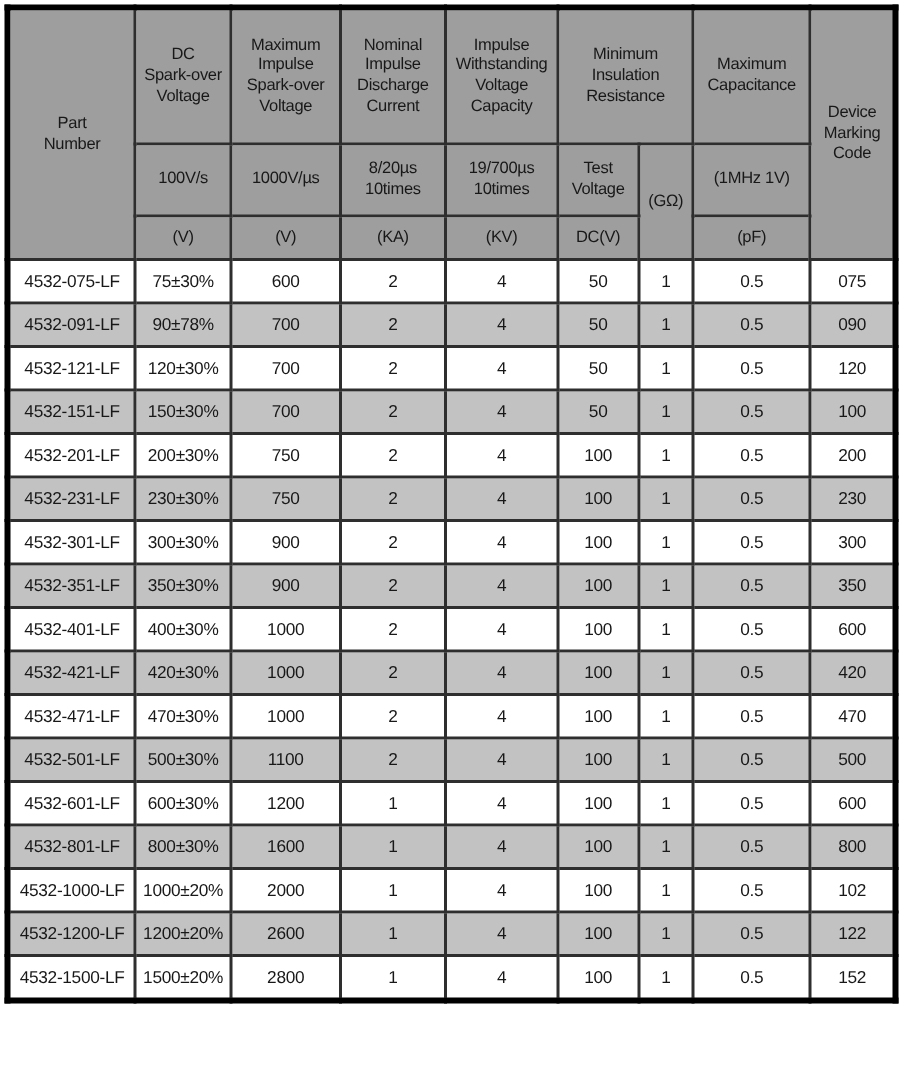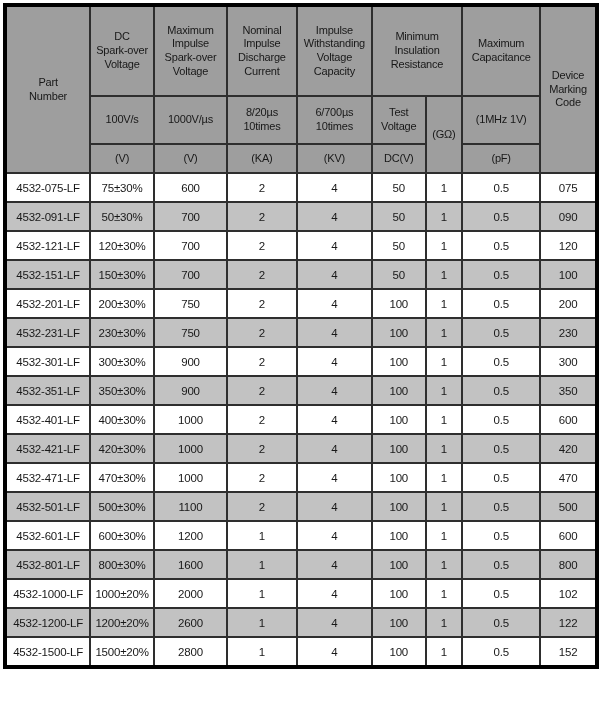--- a/index.html
+++ b/index.html
@@ -92,21 +92,21 @@
 Capacitance</th>
       <th rowspan="3">Device
 Marking
 Code</th>
     </tr>
     <tr class="h-mid">
       <th>100V/s</th>
       <th>1000V/µs</th>
       <th>8/20µs
 10times</th>
-      <th>6/700µs
+      <th>19/700µs
 10times</th>
       <th>Test
 Voltage</th>
       <th rowspan="2">(GΩ)</th>
       <th>(1MHz 1V)</th>
     </tr>
     <tr class="h-unit">
       <th>(V)</th>
       <th>(V)</th>
       <th>(KA)</th>
@@ -122,21 +122,21 @@
         <td>600</td>
         <td>2</td>
         <td>4</td>
         <td>50</td>
         <td>1</td>
         <td>0.5</td>
         <td>075</td>
       </tr>
       <tr class="alt">
         <td>4532-091-LF</td>
-        <td>50±30%</td>
+        <td>90±78%</td>
         <td>700</td>
         <td>2</td>
         <td>4</td>
         <td>50</td>
         <td>1</td>
         <td>0.5</td>
         <td>090</td>
       </tr>
       <tr>
         <td>4532-121-LF</td>

